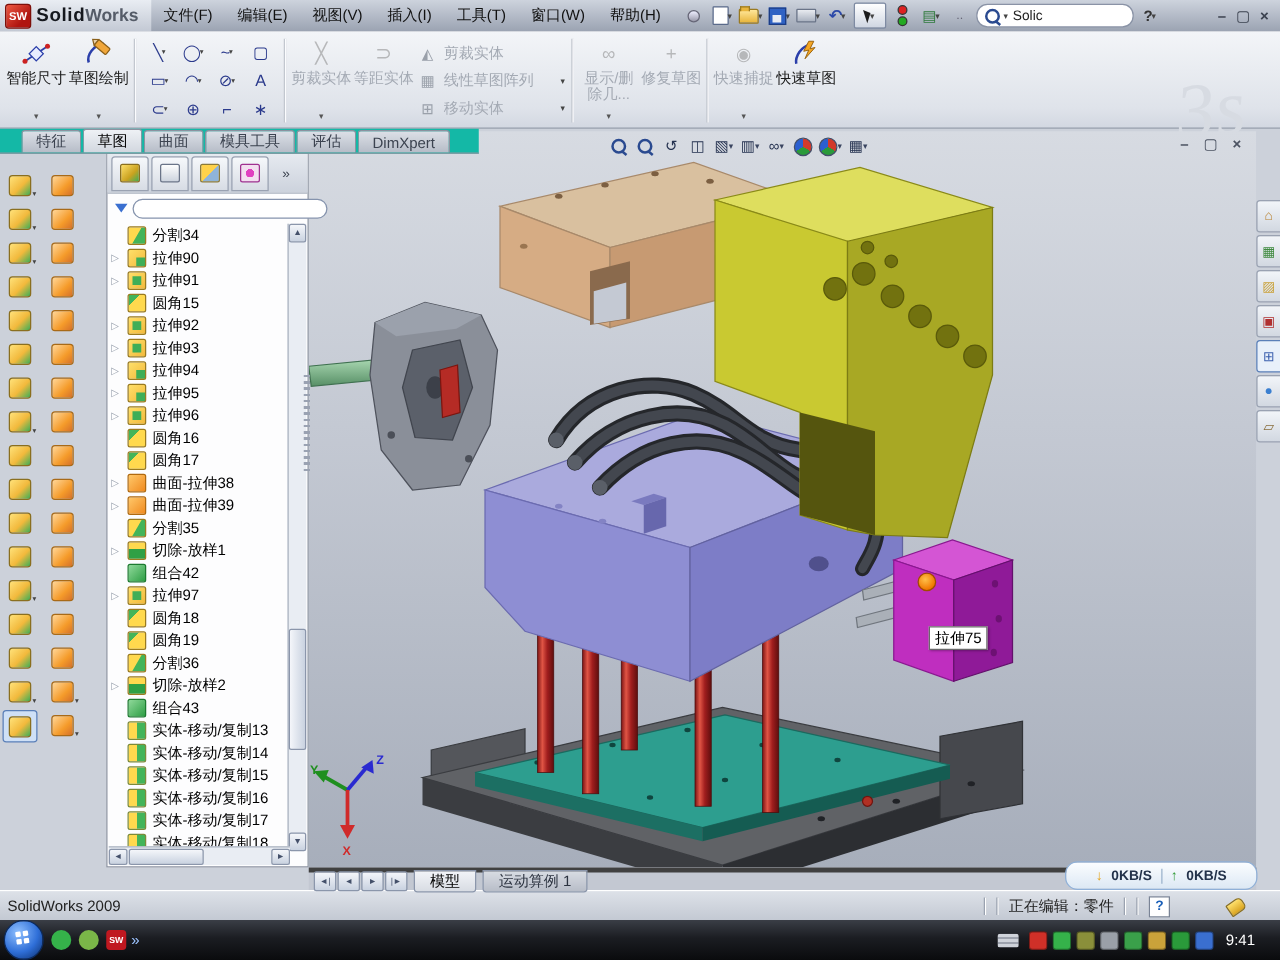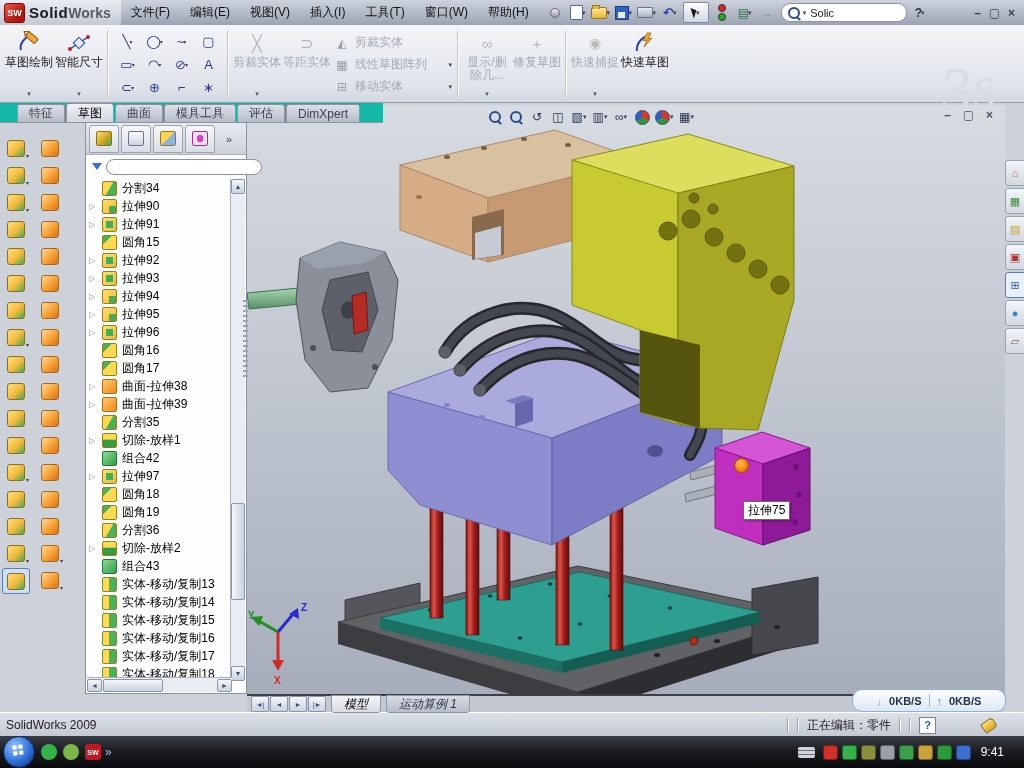--- a/index.html
+++ b/index.html
@@ -139,21 +139,21 @@
 
   
   #taskpane{position:absolute;left:1005px;top:105px;width:19px;height:589px;background:#ccd1da;}
   #tpbtns{position:absolute;left:0;top:55px;display:flex;flex-direction:column;gap:2px;}
   .tpb{width:18px;height:24px;border:1px solid #9aa2b2;border-radius:3px 0 0 3px;background:linear-gradient(#f2f5f9,#d2d8e1);
     display:flex;align-items:center;justify-content:center;font-size:11px;}
   .tpb.active{background:#e8f0fa;border-color:#5a7fb8;}
 
   
   #docstrip{position:absolute;left:247px;top:694px;width:758px;height:18px;background:#c3c8d2;
-    border-top:2px solid #404040;display:flex;align-items:center;padding-left:4px;box-sizing:border-box;gap:1px;z-index:5;font-style:italic;}
+    border-top:4px solid #404040;display:flex;align-items:center;padding-left:4px;box-sizing:border-box;gap:1px;z-index:5;}
   .dnav{width:16px;height:14px;font-size:7px;position:static;display:flex;align-items:center;justify-content:center;
     background:linear-gradient(#f4f6fa,#c9d2e0);border:1px solid #8b96ab;border-radius:2px;color:#44506a;}
   .dtab{height:16px;padding:0 12px;font-size:12px;color:#2c3340;display:flex;align-items:center;
     background:linear-gradient(#d8dce3,#b8bdc8);border:1px solid #8b96ab;border-radius:0 0 3px 3px;margin-left:4px;}
   .dtab.active{background:linear-gradient(#f2f4f8,#d8dce3);color:#000;}
 
   
   #statusbar{position:absolute;left:0;top:712px;width:1024px;height:24px;
     background:linear-gradient(#dde1e8,#c2c8d2);border-top:1px solid #fff;font-size:12px;color:#222;
     display:flex;align-items:center;}
@@ -271,40 +271,40 @@
       <span class="winbtn">–</span>
       <span class="winbtn">▢</span>
       <span class="winbtn">×</span>
     </div>
   </div>
 
   <div id="ribbon">
     <div class="rbtn">
       <span class="ric">
         <svg width="24" height="24" viewBox="0 0 24 24">
+            <path d="M3 18 L21 6" stroke="#2b3faa" stroke-width="1.5"></path>
+            <rect x="8" y="8" width="8" height="8" transform="rotate(45 12 12)" fill="#e8ecff" stroke="#2b3faa"></rect>
+            <circle cx="3" cy="18" r="2" fill="#c22"></circle>
+            <circle cx="21" cy="6" r="2" fill="#c22"></circle>
+          </svg>
+      </span>
+      <span>智能尺寸</span>
+      <span class="rdd">▾</span>
+    </div>
+    <div class="rbtn">
+      <span class="ric">
+        <svg width="24" height="24" viewBox="0 0 24 24">
             <path d="M4 19 C2 13 8 5 16 4" fill="none" stroke="#2b3faa" stroke-width="2"></path>
             <g transform="rotate(40 14 6)">
               <rect x="9" y="3" width="12" height="6" rx="1" fill="#f0a63a" stroke="#8a5f1a"></rect>
               <path d="M9 3 L5 6 L9 9 Z" fill="#e8cfa8" stroke="#8a5f1a"></path>
             </g>
           </svg>
       </span>
       <span>草图绘制</span>
-      <span class="rdd">▾</span>
-    </div>
-    <div class="rbtn">
-      <span class="ric">
-        <svg width="24" height="24" viewBox="0 0 24 24">
-            <path d="M3 18 L21 6" stroke="#2b3faa" stroke-width="1.5"></path>
-            <rect x="8" y="8" width="8" height="8" transform="rotate(45 12 12)" fill="#e8ecff" stroke="#2b3faa"></rect>
-            <circle cx="3" cy="18" r="2" fill="#c22"></circle>
-            <circle cx="21" cy="6" r="2" fill="#c22"></circle>
-          </svg>
-      </span>
-      <span>智能尺寸</span>
       <span class="rdd">▾</span>
     </div>
     <div class="rsep"></div>
     <div id="sketchgrid">
         <div class="sgcell">
           <span>╲</span>
           <span class="tdd">▾</span>
         </div>
         <div class="sgcell">
           <span>◯</span>

